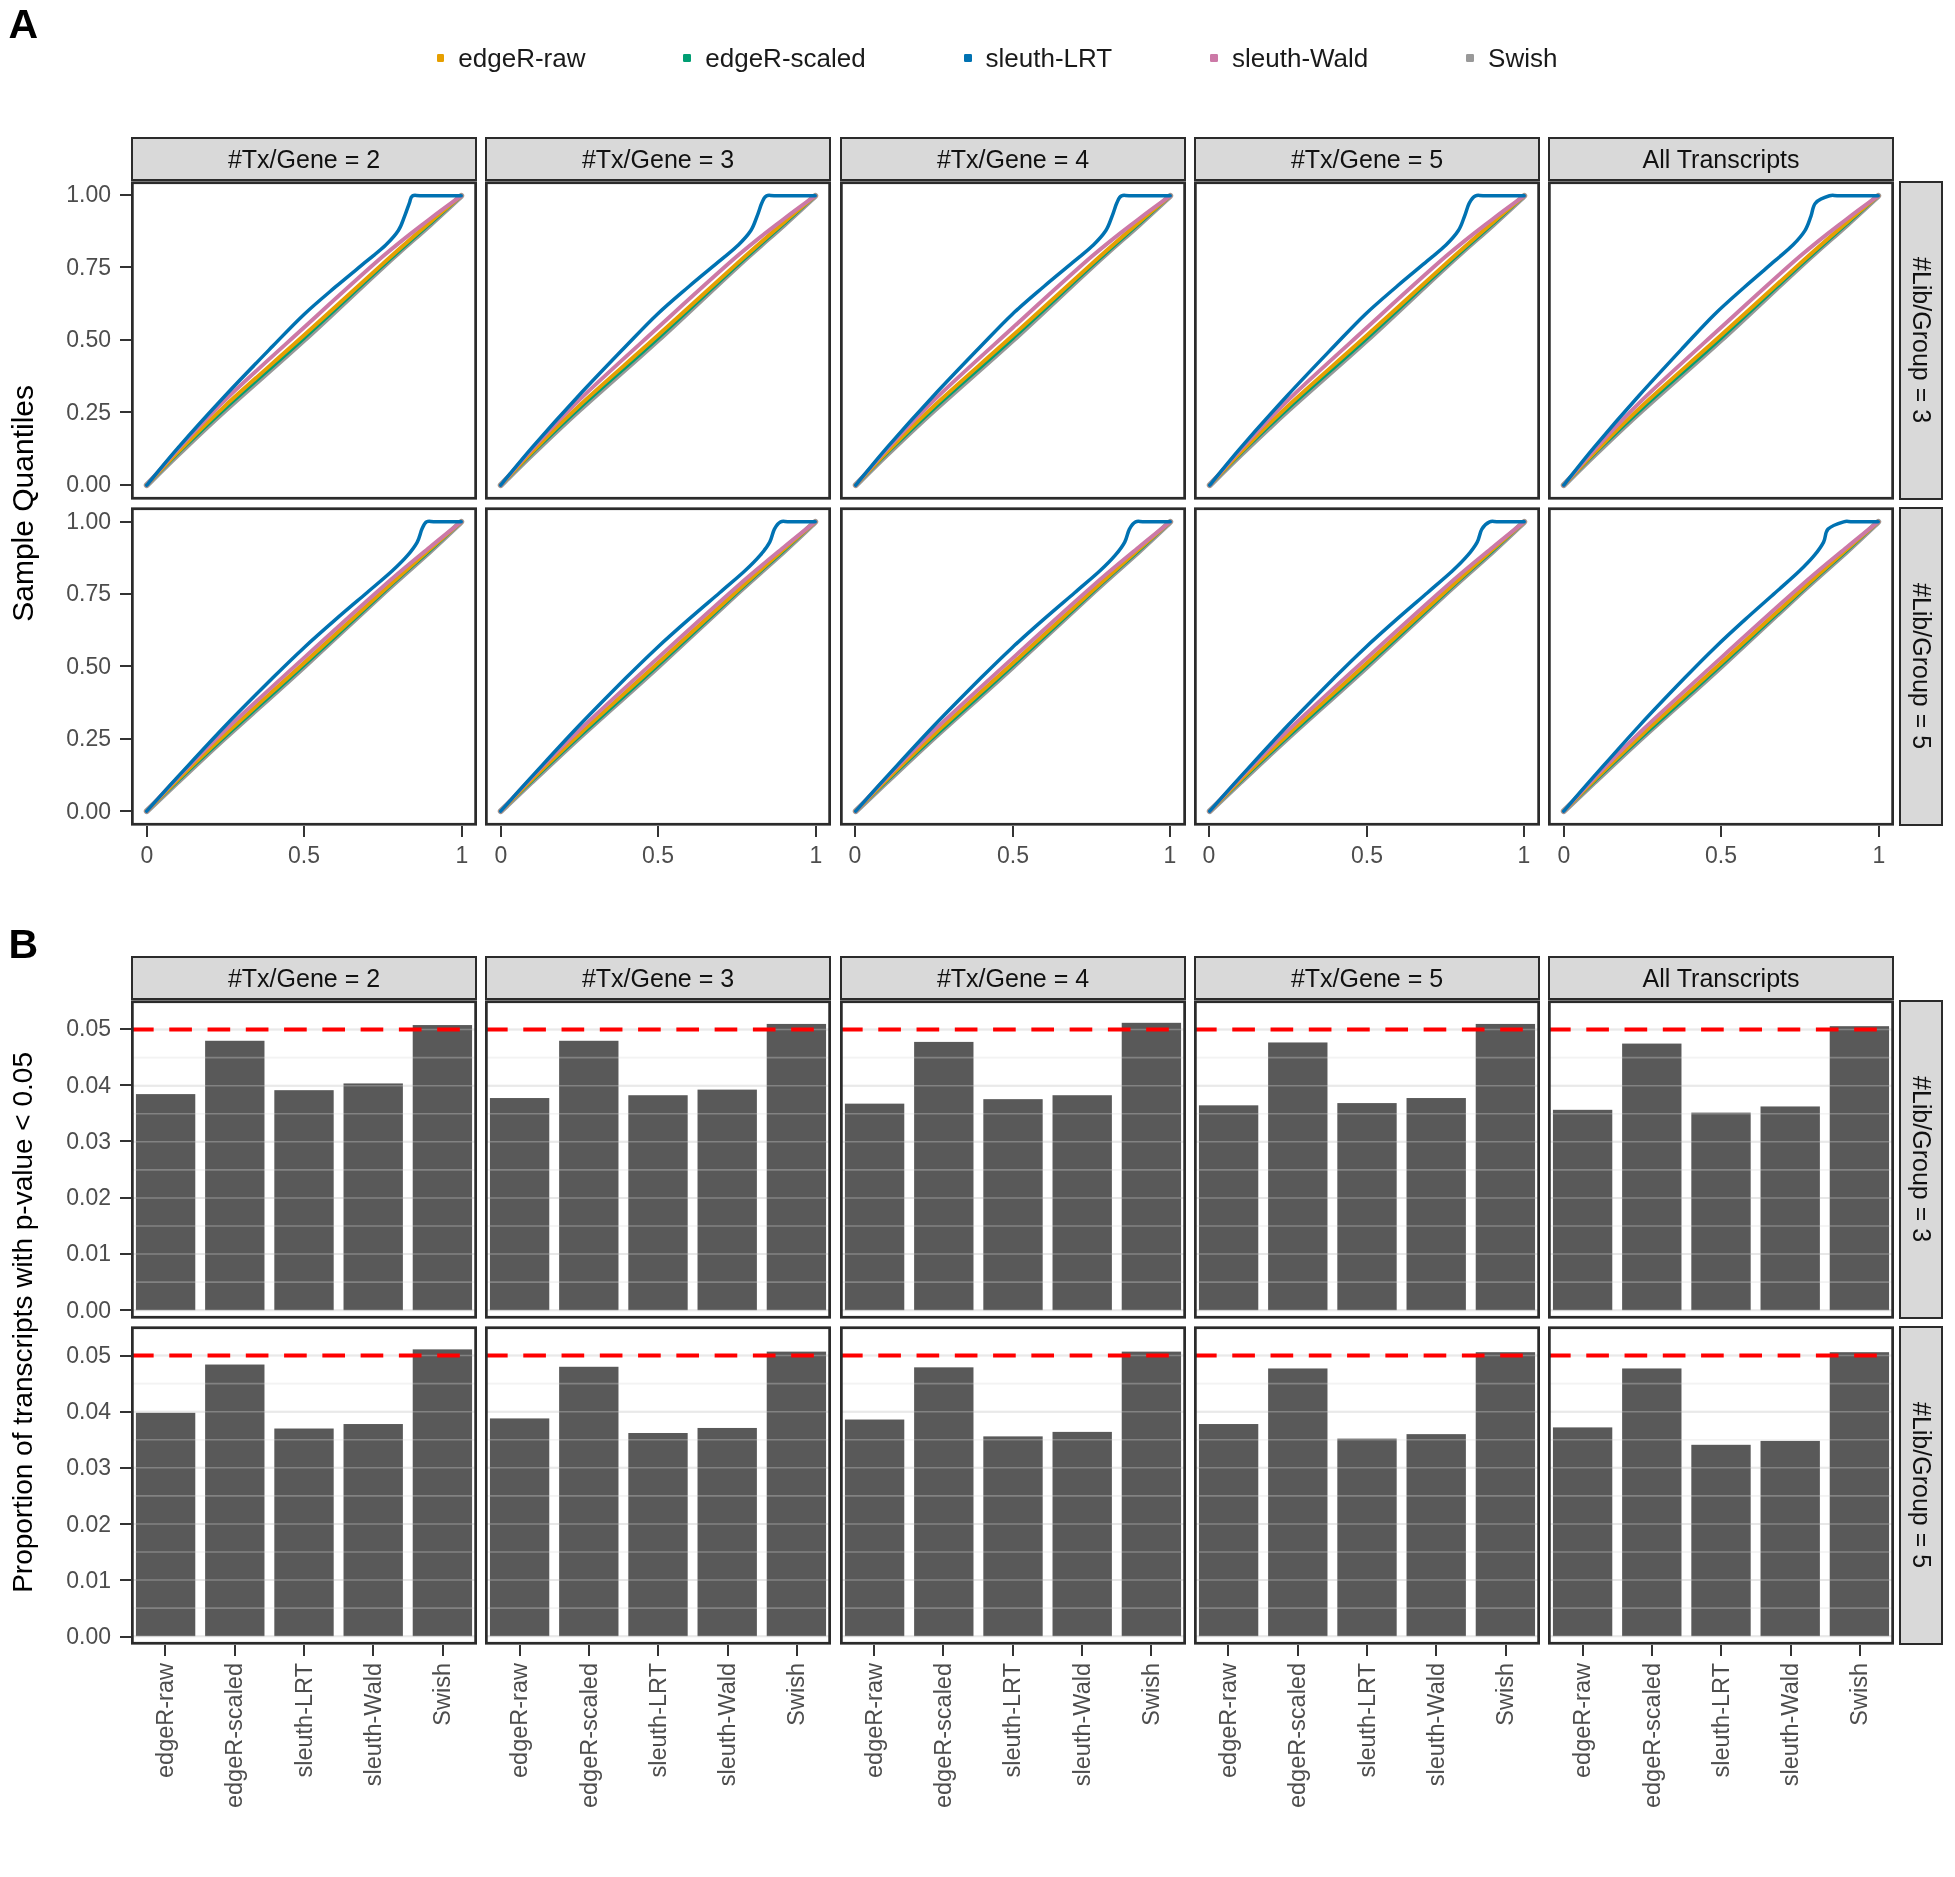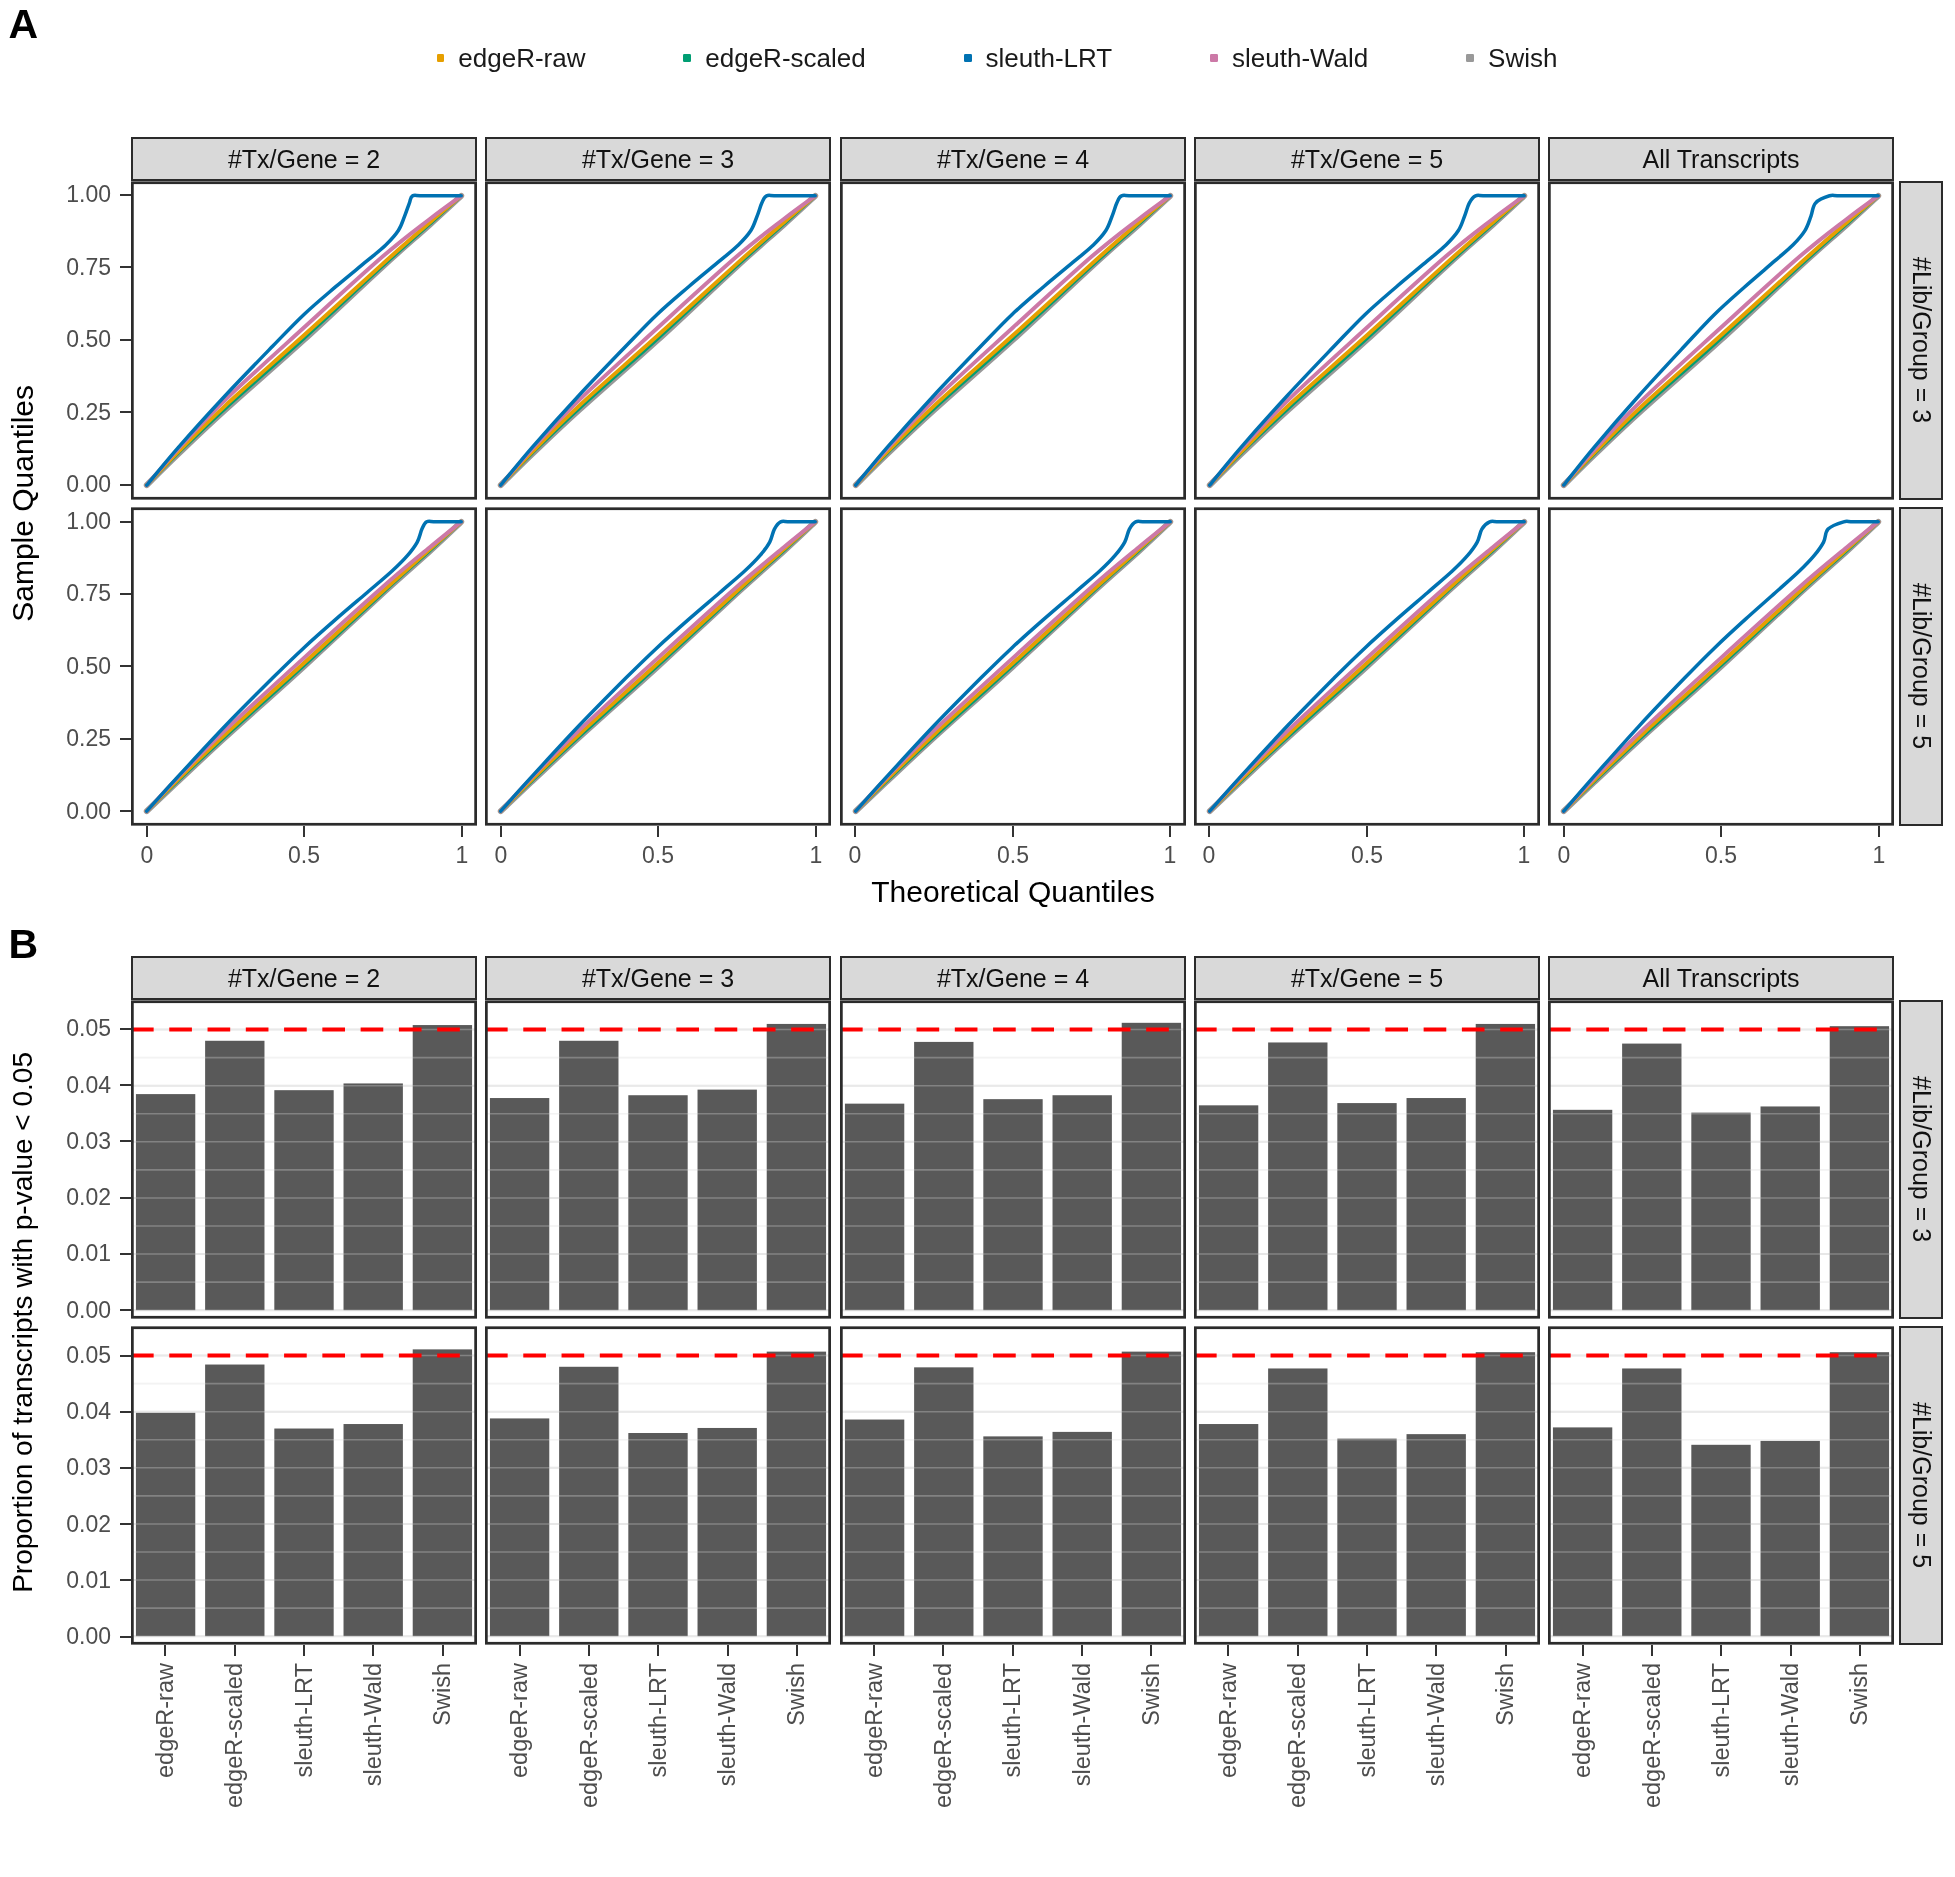--- a/index.html
+++ b/index.html
@@ -201,21 +201,20 @@
       <div class="tick-label center" style="left: 1332px; top: 842px; width: 70px;">0.5</div>
       <div class="tick-mark" style="left: 1523px; top: 826px; width: 2.3px; height: 11px;"></div>
       <div class="tick-label center" style="left: 1489px; top: 842px; width: 70px;">1</div>
       <div class="tick-mark" style="left: 1563px; top: 826px; width: 2.3px; height: 11px;"></div>
       <div class="tick-label center" style="left: 1529px; top: 842px; width: 70px;">0</div>
       <div class="tick-mark" style="left: 1720px; top: 826px; width: 2.3px; height: 11px;"></div>
       <div class="tick-label center" style="left: 1686px; top: 842px; width: 70px;">0.5</div>
       <div class="tick-mark" style="left: 1878px; top: 826px; width: 2.3px; height: 11px;"></div>
       <div class="tick-label center" style="left: 1844px; top: 842px; width: 70px;">1</div>
     </div>
-  <div class="axis-title x" style="left:131px;top:875px;width:1764px;">Theoretical Quantiles</div>
   <div class="axis-title yv" style="left:3.9px;top:181px;width:39px;height:645px;">
     <span>Sample Quantiles</span>
   </div>
 
   <div class="panel-letter" style="top:924px;">B</div>
   <div id="gridB">
       <div class="strip" style="left: 131px; top: 956px; width: 346px; height: 44px;">#Tx/Gene = 2</div>
       <div class="strip" style="left: 485px; top: 956px; width: 346px; height: 44px;">#Tx/Gene = 3</div>
       <div class="strip" style="left: 840px; top: 956px; width: 346px; height: 44px;">#Tx/Gene = 4</div>
       <div class="strip" style="left: 1194px; top: 956px; width: 346px; height: 44px;">#Tx/Gene = 5</div>

